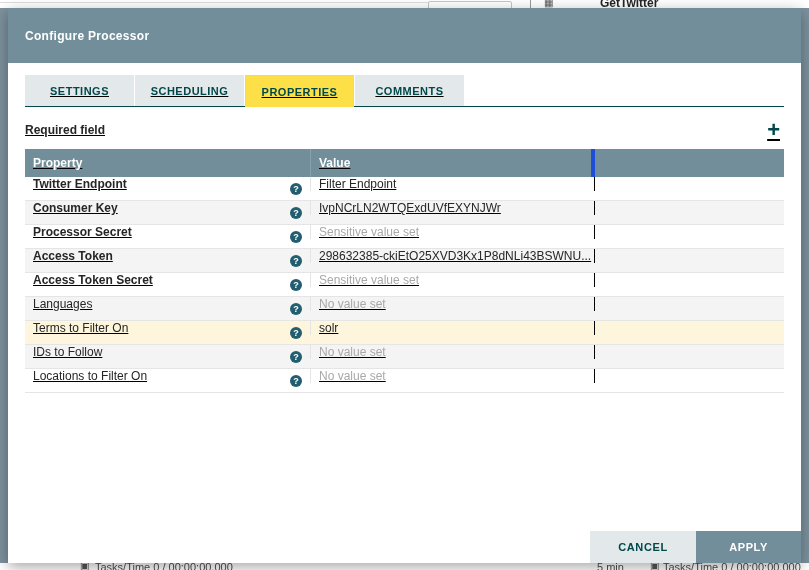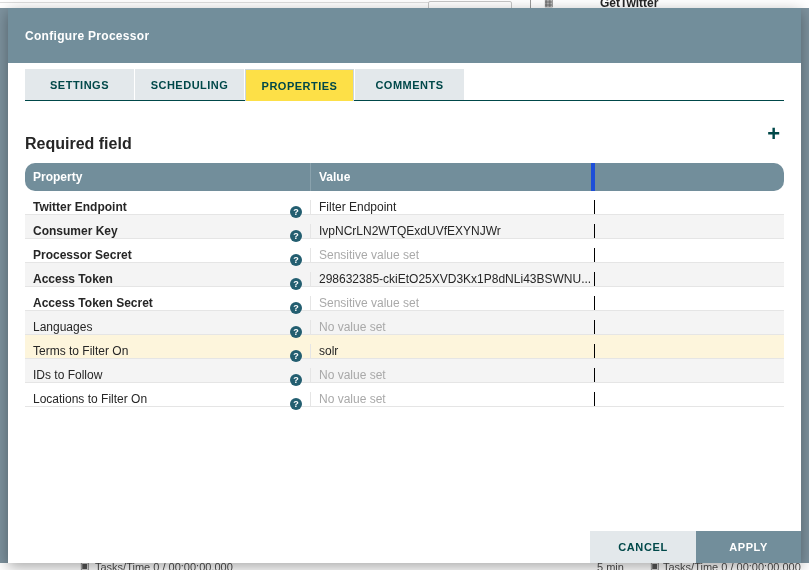--- a/index.html
+++ b/index.html
@@ -25,51 +25,51 @@
   
   .dialog {
     position: absolute; left: 8px; top: 8px; width: 793px; height: 555px;
     background: #fff; box-shadow: 0 4px 14px rgba(0,0,0,0.35);
   }
   .dialog-header {
     height: 55px; background: var(--c-header_bg, #728e9b);
     display: flex; align-items: center; padding: 0 17px;
   }
   .dialog-title { color: #fff; font-size: 12px; font-weight: bold; letter-spacing: 0.3px; }
-  .dialog-body { position: relative; padding: 6px 17px 0; height: 500px; }
+  .dialog-body { position: relative; padding: 12px 17px 0; height: 500px; text-decoration: underline; }
 
   
   .tab-bar { position: relative; height: 32px; display: flex; }
   .tab-underline { position: absolute; top: 31px; left: 0; right: 0; height: 1px;
                    background: var(--c-accent, #004849); z-index: 0; }
   .tab {
     position: relative; z-index: 1; width: 109px; height: 31px; margin-right: 1px;
     background: var(--c-tab_inactive_bg, #e3e8eb);
     display: flex; align-items: center; justify-content: center;
     font-size: 11px; font-weight: bold; letter-spacing: 0.5px;
     color: var(--c-accent, #004849); cursor: pointer;
   }
   .tab.active { height: 32px; background: #fde047; border: 1px solid #ccd6da; border-bottom: 0; }
 
   
   .props-header { display: flex; align-items: center; justify-content: space-between; margin: 14px 0 10px; }
-  .required-label { font-size: 16px; font-weight: bold; color: #262626; margin-top: 20px; }
+  .required-label { font-size: 12px; font-weight: bold; color: #262626; }
   .add-btn { background: none; border: none; color: var(--c-accent, #004849);
              font-size: 22px; font-weight: bold; line-height: 18px; padding: 0 4px; cursor: pointer;
              font-family: "Liberation Sans", sans-serif; }
 
   
   .props-table { width: 759px; font-size: 12px; }
   .thead { display: flex; background: var(--c-table_header_bg, #728e9b); color: #fff;
-           font-weight: bold; height: 28px; align-items: flex-end; border-radius: 10px; }
+           font-weight: bold; height: 28px; align-items: flex-end; }
   .th { height: 100%; display: flex; align-items: center; padding-left: 8px; }
   .th.col-property { width: 286px; border-right: 1px solid #8aa2ad; }
   .th.col-value { width: 284px; border-right: 4px solid #1d4ed8; }
   .th.col-extra { flex: 1; }
-  .tr { display: flex; height: 24px; align-items: flex-end; border-bottom: 1px solid #e5e5e5; background: #fff; }
+  .tr { display: flex; height: 24px; align-items: flex-start; border-bottom: 1px solid #e5e5e5; background: #fff; }
   .tr.even { background: var(--c-row_alt_bg, #f4f4f4); }
   .tr.highlighted { background: var(--c-row_highlight_bg, #fdf5dc); }
   .td { display: flex; align-items: center; padding-left: 8px; }
   .td.col-property { width: 286px; position: relative; border-right: 1px solid #e5e5e5; }
   .td.col-value { width: 284px; border-right: 1px solid #000000; overflow: hidden; white-space: nowrap; cursor: pointer; }
   .td.col-extra { flex: 1; }
   .prop-name { color: #262626; }
   .prop-name.required { font-weight: bold; }
   .value-text { color: #262626; }
   .value-text.muted { color: var(--c-muted_text, #a9a9a9); }

